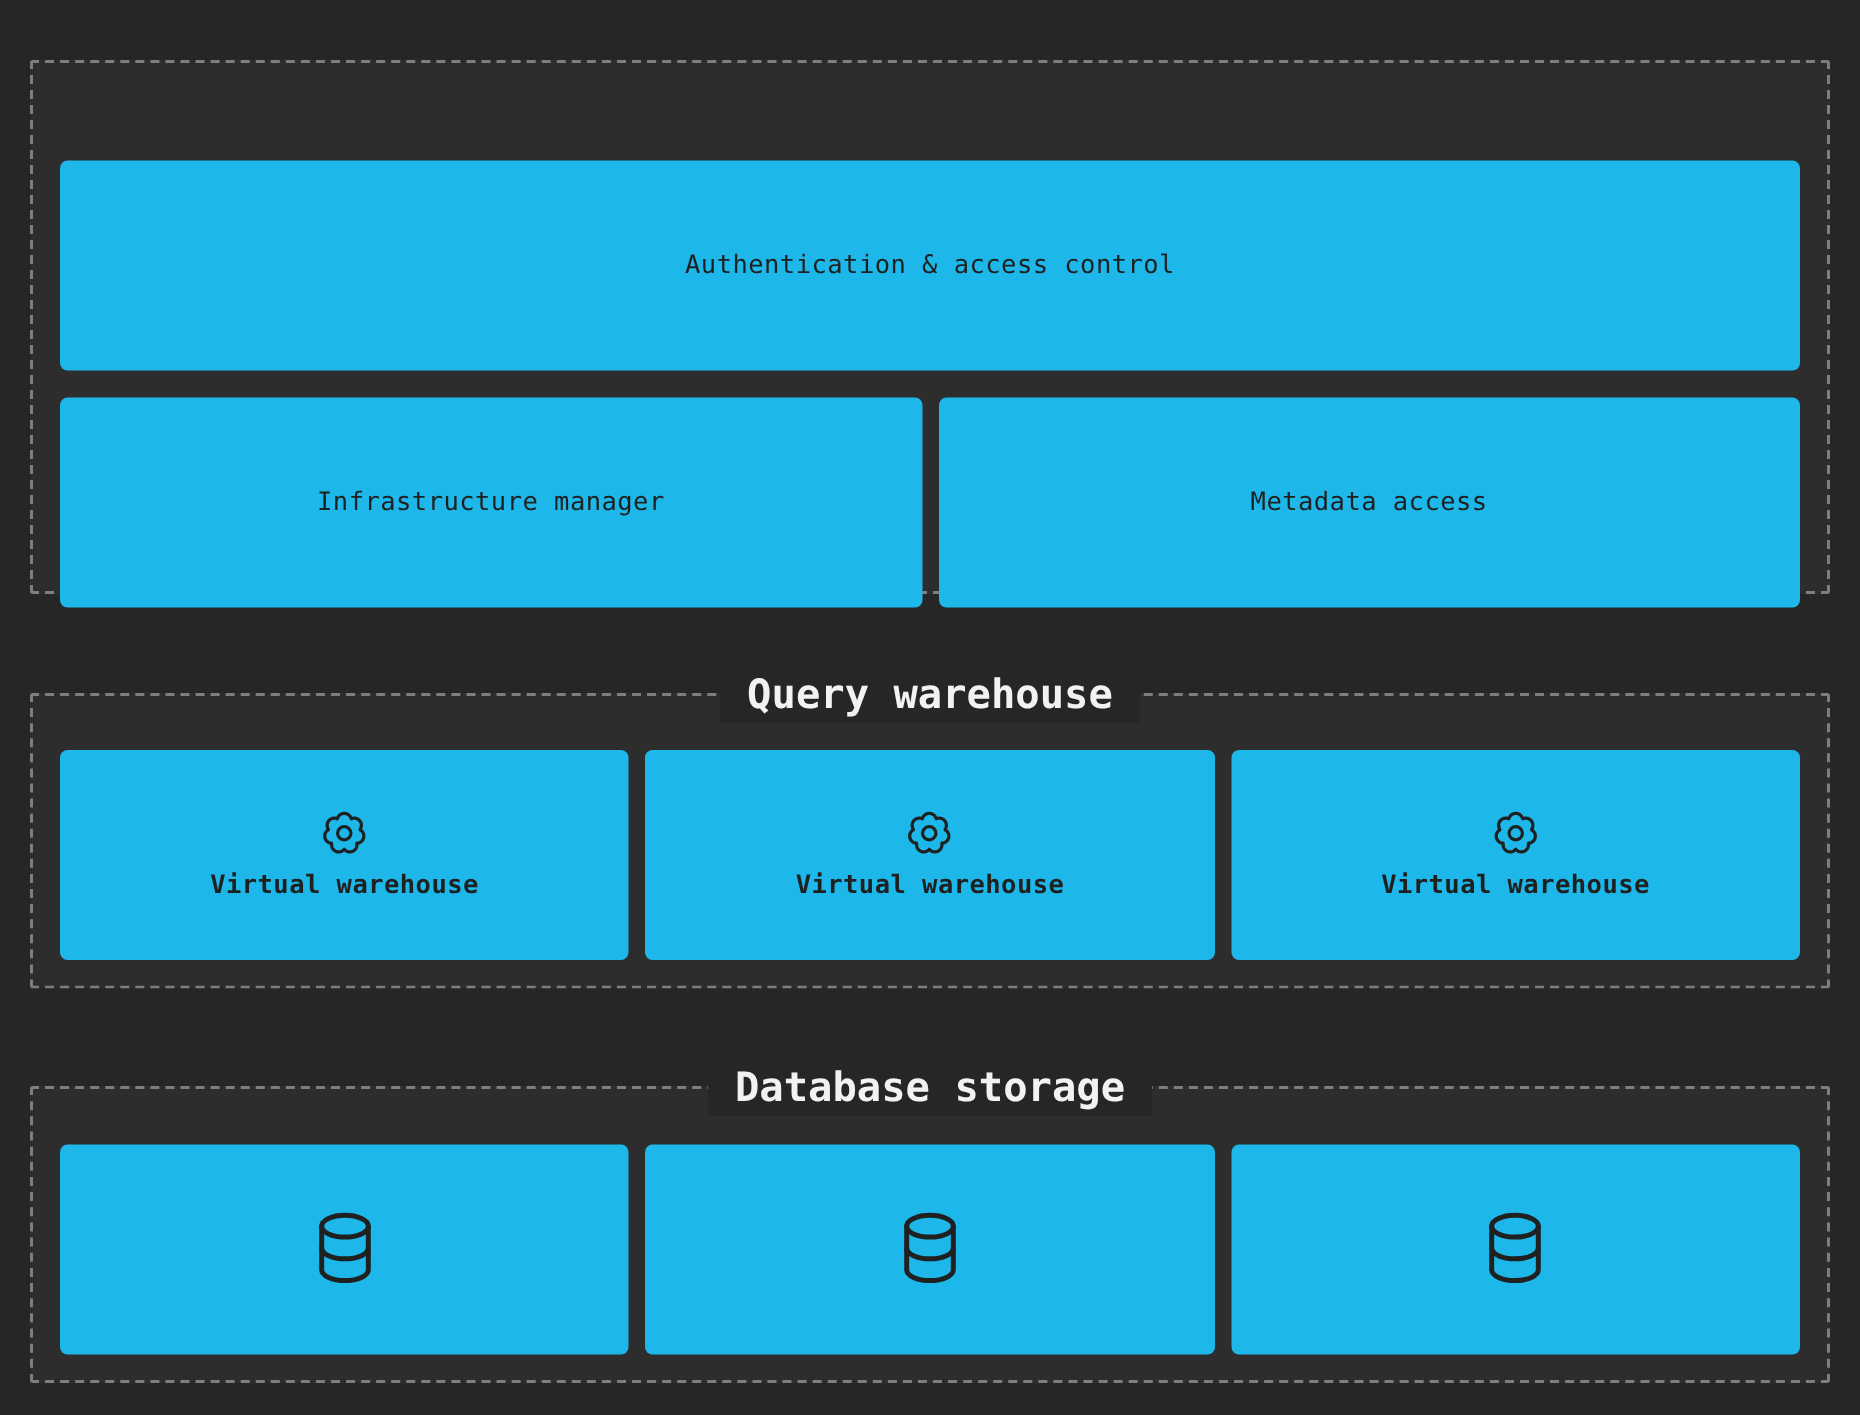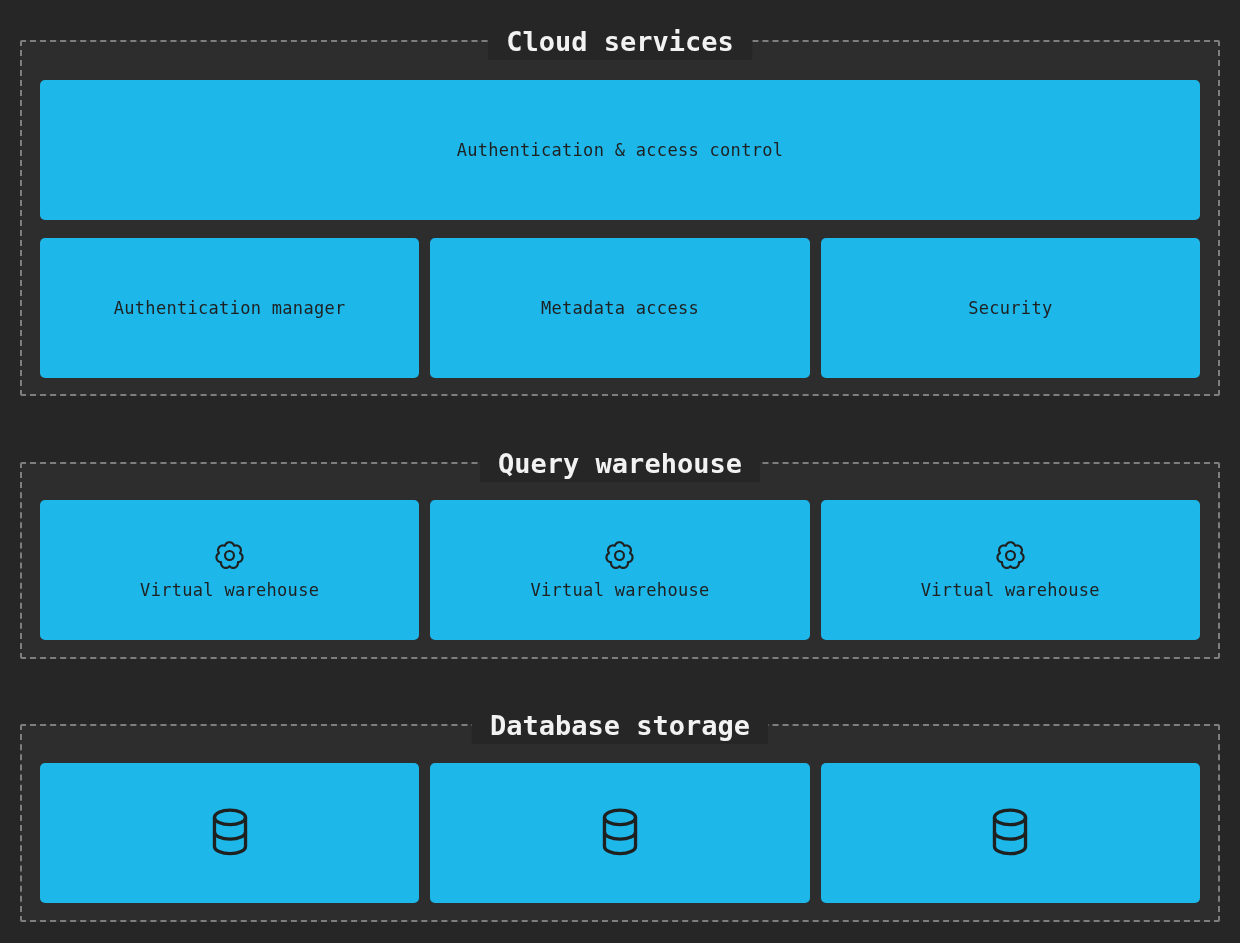--- a/index.html
+++ b/index.html
@@ -35,52 +35,48 @@
   .box{
     background:var(--box-bg,#1db7ea);
     border-radius:5px;
     color:var(--box-text,#1f2020);
     height:140px;
     flex:1 1 0;
     display:flex;flex-direction:column;align-items:center;justify-content:center;
     font-size:17px;font-weight:500;letter-spacing:.3px;
     text-align:center;
   }
-  .box-full{width:100%;}
+  .box-full{width:100%;margin-top:27px;}
   .box .icon-wrap{display:flex;align-items:center;justify-content:center;}
   .box .box-label{margin-top:0;}
-  .box.with-icon .box-label{margin-top:9px;}
+  .box.with-icon .box-label{margin-top:9px;font-weight:bold;}
   svg.gear-svg{width:31px;height:31px;display:block;}
   svg.gear-svg path, svg.gear-svg circle{
     fill:none;stroke:var(--icon-stroke,#1f2020);stroke-width:2.2;stroke-linejoin:round;
   }
   svg.db-svg{width:50px;height:58px;display:block;}
   svg.db-svg ellipse, svg.db-svg path{
     fill:none;stroke:var(--icon-stroke,#1f2020);stroke-width:3.2;stroke-linecap:round;stroke-linejoin:round;
   }
 </style>
 </head>
 <body>
 
 <div class="section" id="section-cloud-services">
-  <div class="section-title">Cloud services</div>
   <div class="row">
     <div class="box box-full">
       <span class="box-label">Authentication &amp; access control</span>
     </div>
   </div>
   <div class="row row-gap-top">
     <div class="box">
-      <span class="box-label">Authentication manager</span>
+      <span class="box-label">Infrastructure manager</span>
     </div>
     <div class="box">
       <span class="box-label">Metadata access</span>
-    </div>
-    <div class="box">
-      <span class="box-label">Security</span>
     </div>
   </div>
 </div>
 
 <div class="section" id="section-query-processing">
   <div class="section-title">Query warehouse</div>
   <div class="row">
     <div class="box with-icon">
       <span class="icon-wrap">
         <svg class="gear-svg" viewBox="0 0 32 32">

